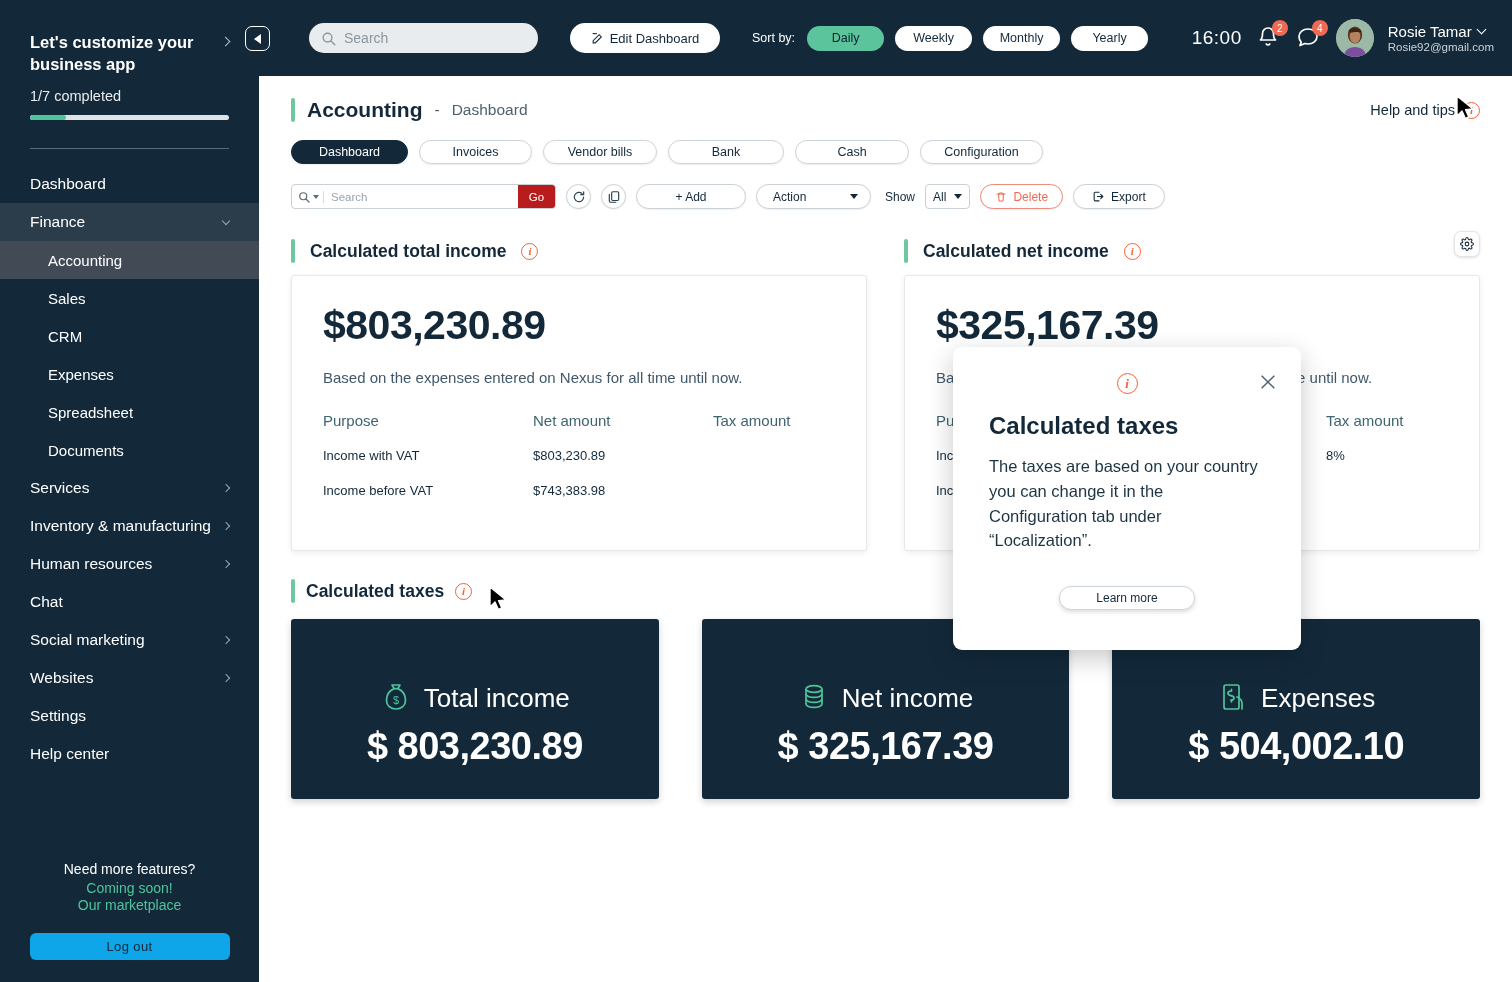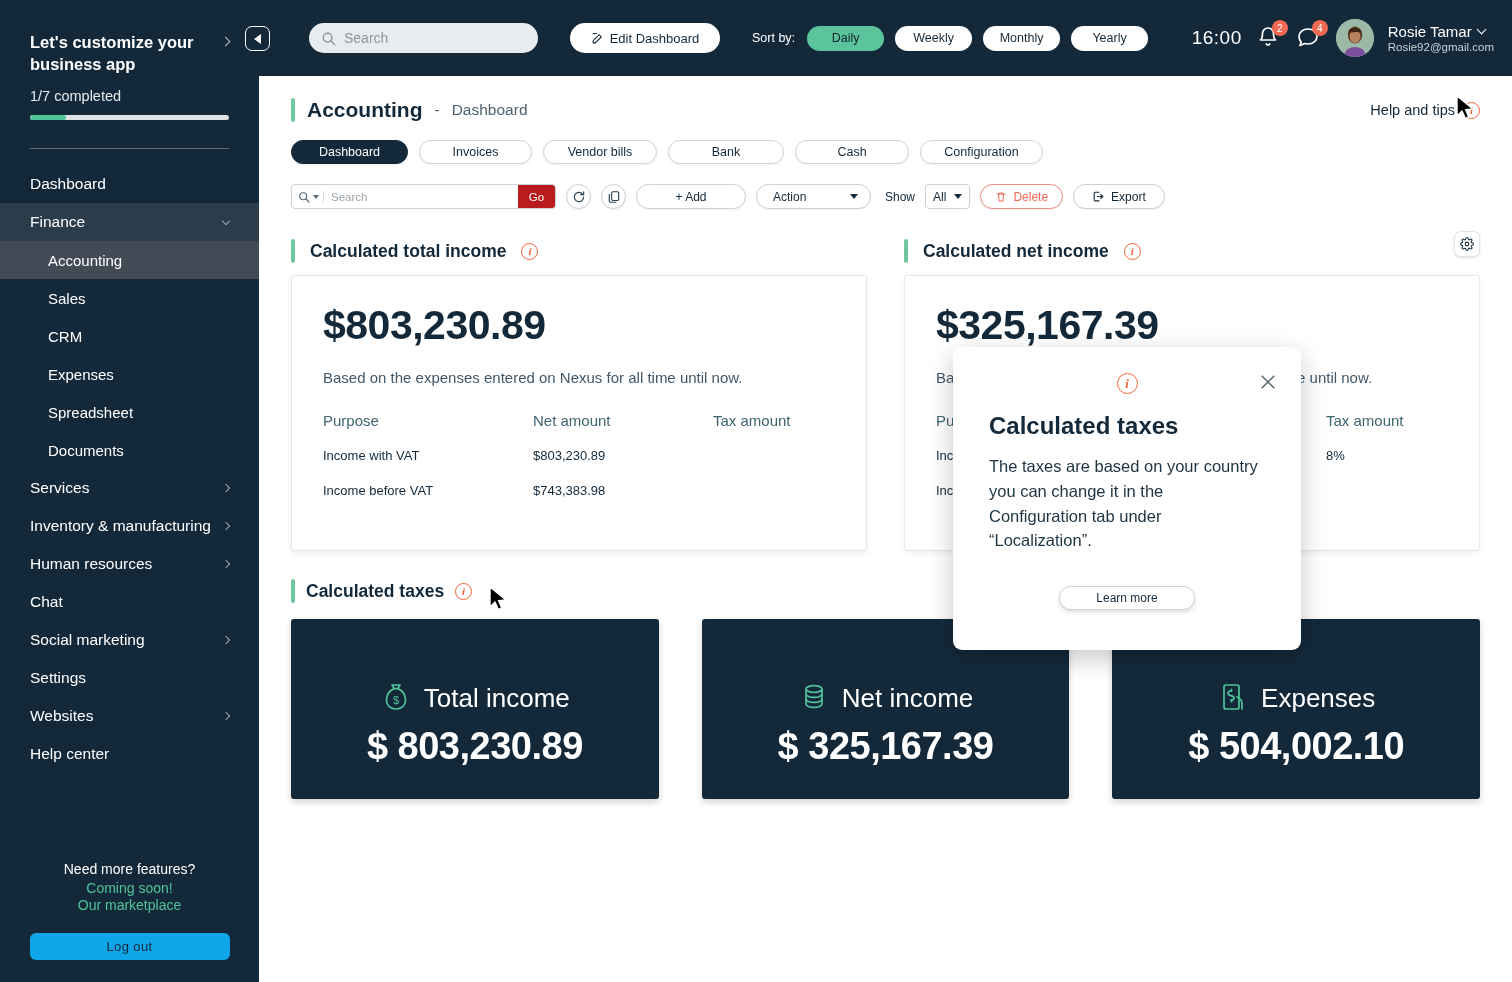--- a/index.html
+++ b/index.html
@@ -323,25 +323,25 @@
           <span class="chev-sm"></span>
         </div>
         <div class="nav-item">
           <span>Chat</span>
         </div>
         <div class="nav-item">
           <span>Social marketing</span>
           <span class="chev-sm"></span>
         </div>
         <div class="nav-item">
-          <span>Settings</span>
-        </div>
-        <div class="nav-item">
           <span>Websites</span>
           <span class="chev-sm"></span>
+        </div>
+        <div class="nav-item">
+          <span>Settings</span>
         </div>
         <div class="nav-item">
           <span>Help center</span>
         </div>
       </nav>
 
     <div class="sb-footer">
       <div class="need-more">Need more features?</div>
       <div class="coming">Coming soon!</div>
       <div class="market">Our marketplace</div>

